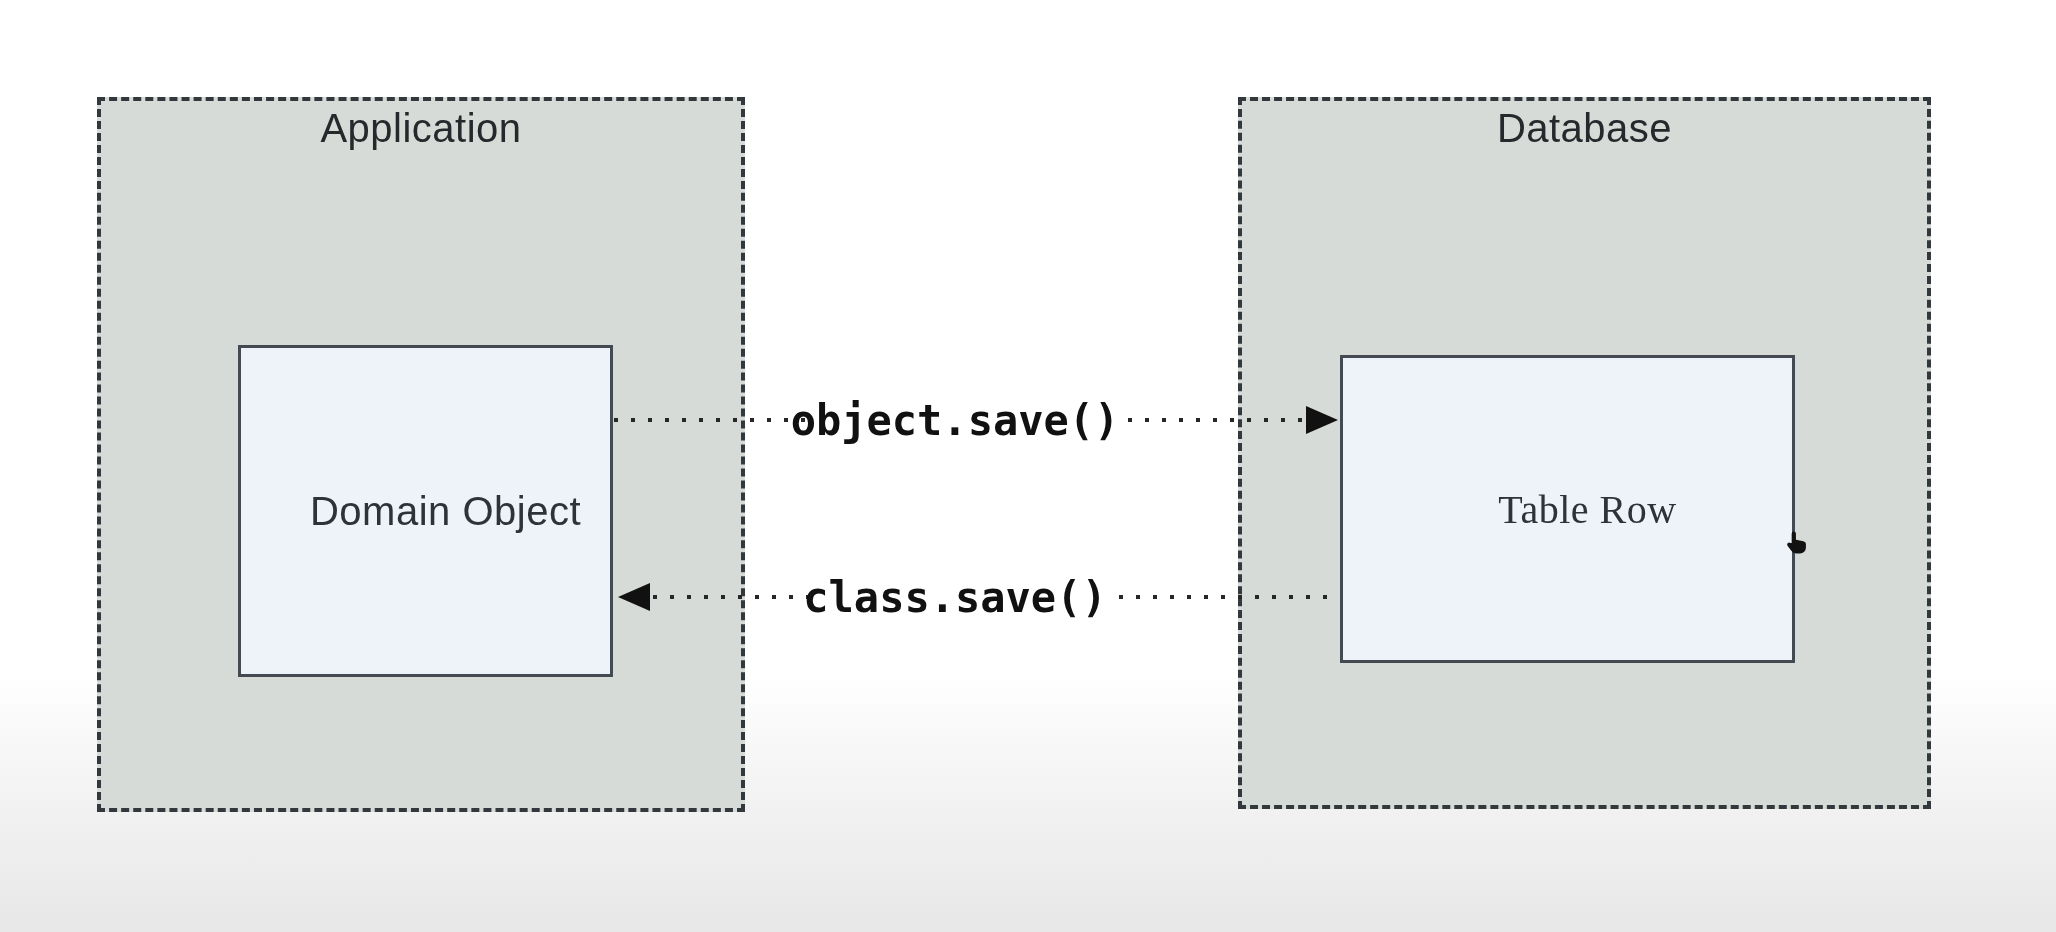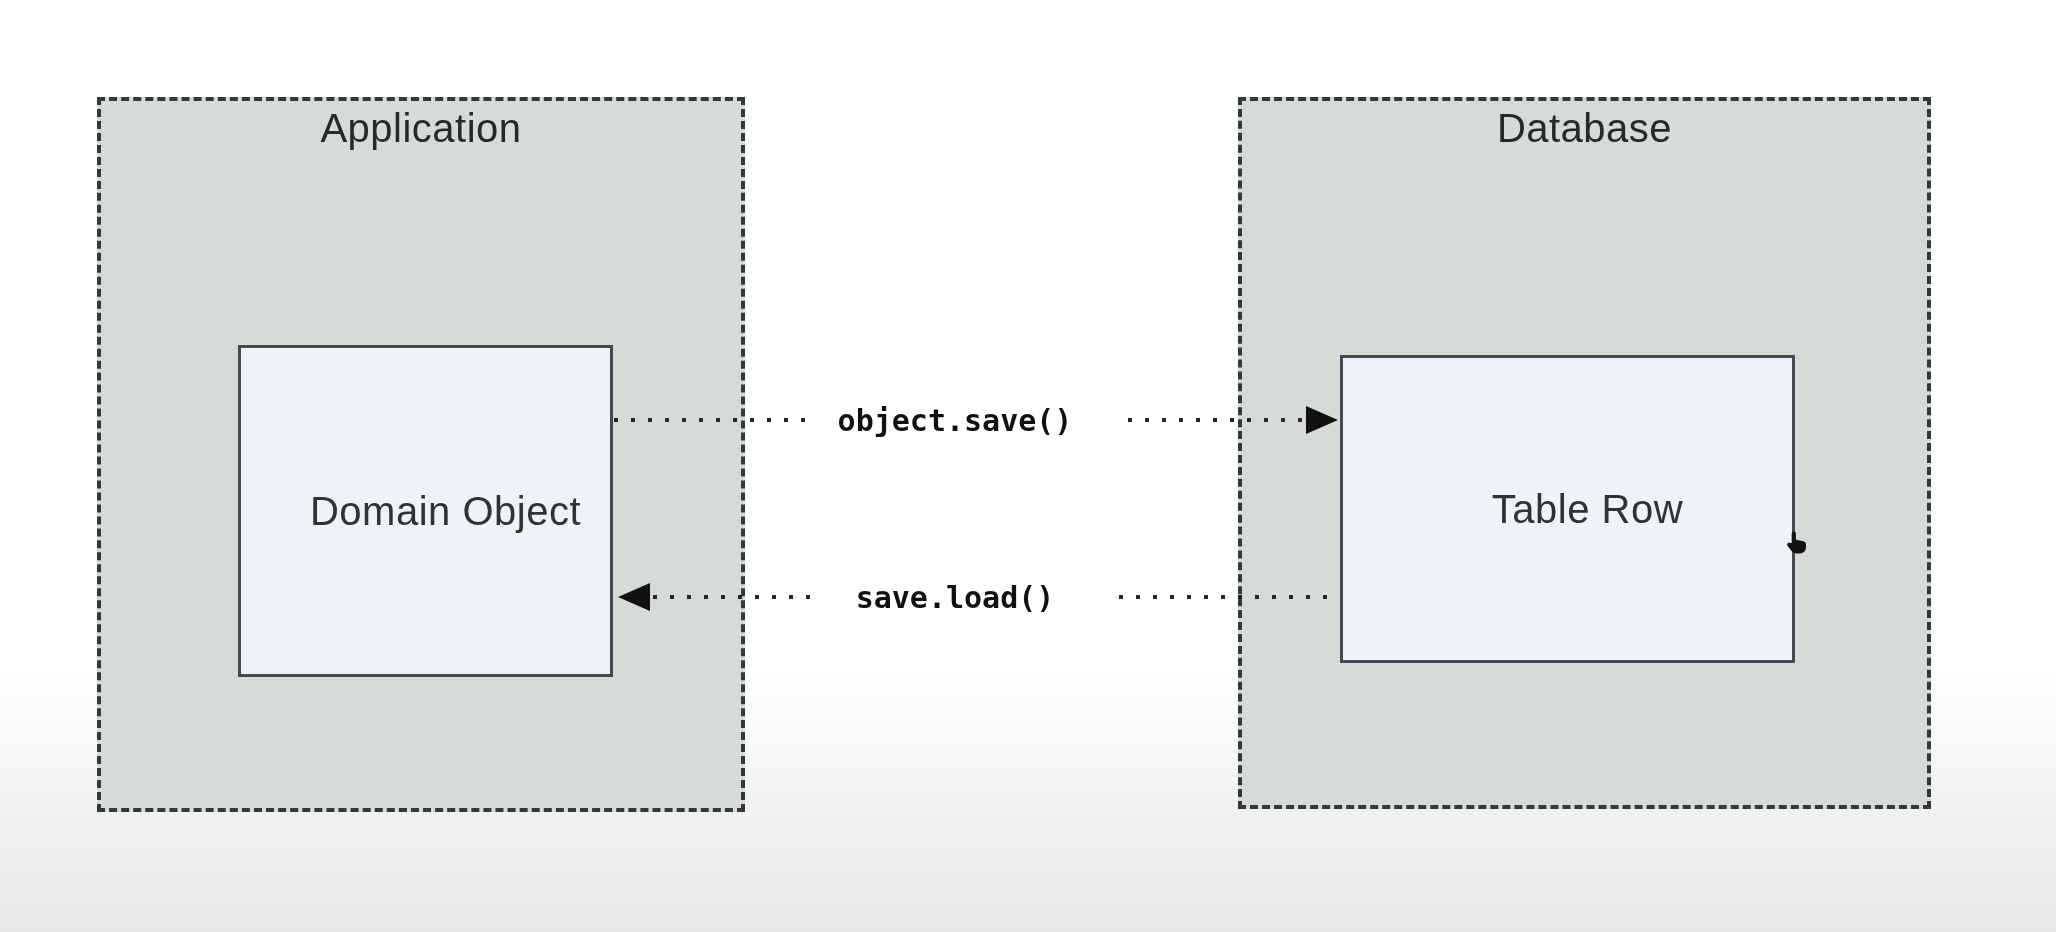--- a/index.html
+++ b/index.html
@@ -41,21 +41,21 @@
   .node{
     position:absolute;
     background:var(--node-fill);
     border:3px solid var(--node-border);
     display:flex;align-items:center;justify-content:center;
     font-size:40px;color:#2e3338;
     letter-spacing:0.5px;
     padding-left:40px;
   }
   .node.domain-object{left:238px;top:345px;width:375px;height:332px;}
-  .node.table-row{left:1340px;top:355px;width:455px;height:308px;}
+  .node.table-row{left:1340px;top:355px;width:455px;height:308px;font-family:Liberation Serif, serif;}
 
   
   .dotline{
     position:absolute;height:6px;
     background-image:radial-gradient(circle 2.4px at 3px 3px, var(--edge-dot) 97%, transparent 100%);
     background-size:17px 6px;
     background-repeat:repeat-x;
   }
   .save-seg1{left:613px;top:417px;width:200px;}
   .save-seg2{left:1127px;top:417px;width:182px;}
@@ -75,21 +75,21 @@
     border-top:14px solid transparent;
     border-bottom:14px solid transparent;
     border-right:32px solid var(--edge-text);
   }
 
   
   .edge-label{
     position:absolute;width:330px;height:62px;
     display:flex;align-items:center;justify-content:center;
     font-family:"DejaVu Sans Mono", monospace;
-    font-weight:bold;font-size:30px;
+    font-weight:bold;font-size:42px;
     color:var(--edge-text);
     white-space:nowrap;
   }
   .edge-label.save{left:790px;top:389px;}
   .edge-label.load{left:790px;top:566px;}
 
   
   .cursor{position:absolute;left:1781px;top:527px;width:32px;height:32px;}
 </style>
 </head>
@@ -113,21 +113,21 @@
     <span>Table Row</span>
   </div>
 
   <div class="dotline save-seg1"></div>
   <div class="edge-label save">object.save()</div>
   <div class="dotline save-seg2"></div>
   <div class="arrowhead right"></div>
 
   <div class="arrowhead left"></div>
   <div class="dotline load-seg1"></div>
-  <div class="edge-label load">save.load()</div>
+  <div class="edge-label load">class.save()</div>
   <div class="dotline load-seg2"></div>
 
   <div class="cursor">
     <svg width="32" height="32" viewBox="0 0 24 24">
       <path d="M8 12 V5 a1.6 1.6 0 0 1 3.2 0 v4.6 l5.6 1 a2.2 2.2 0 0 1 1.9 2.2 v2.6 a4.4 4.4 0 0 1 -4.4 4.4 h-2.6 a5 5 0 0 1 -4 -2 l-2.8 -3.8 a1.5 1.5 0 0 1 2.2 -2 z" fill="#121212"></path>
     </svg>
   </div>
 
 </div>
 

